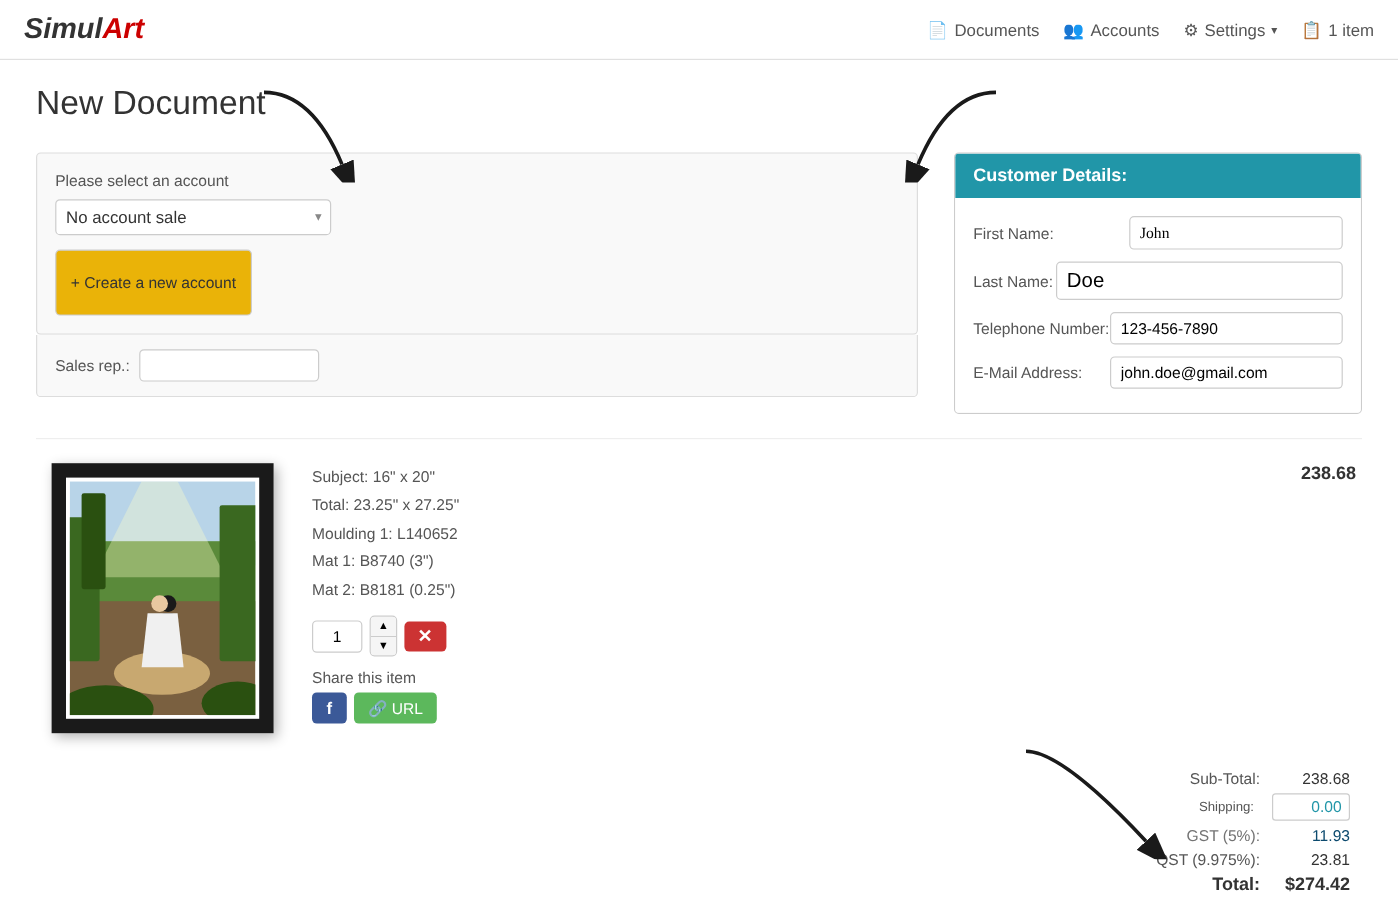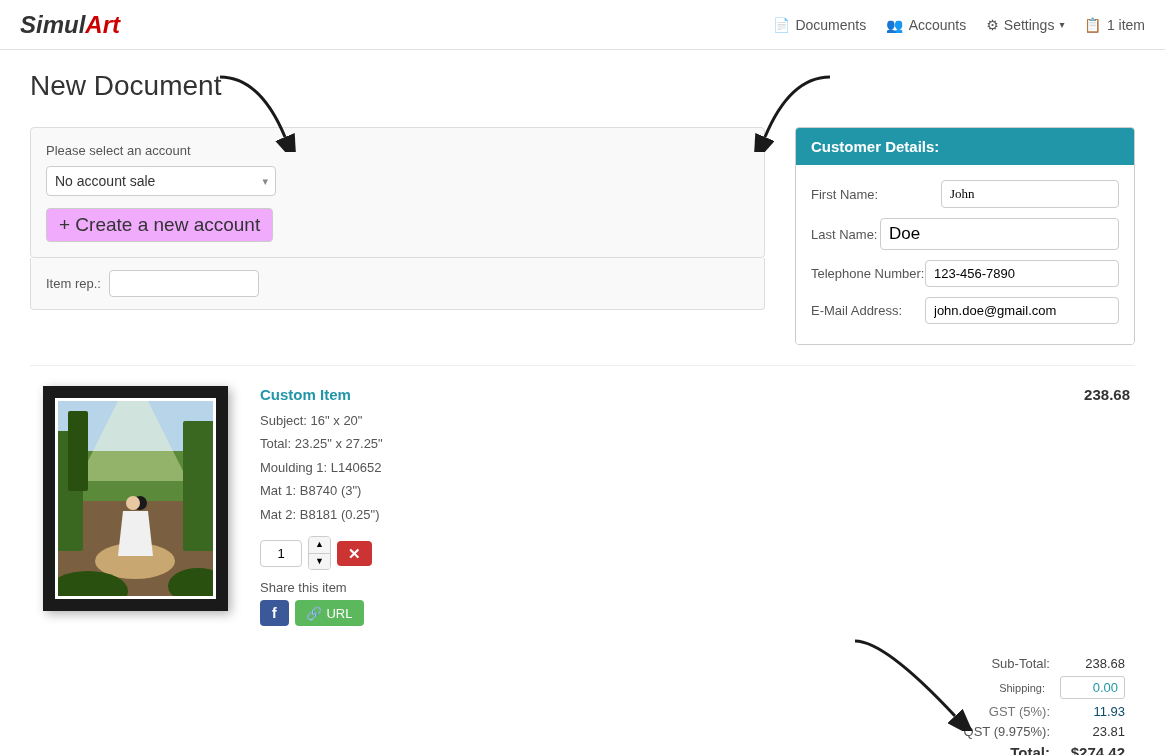--- a/index.html
+++ b/index.html
@@ -43,28 +43,28 @@
       <div style="border:1px solid #ddd; border-radius:4px; padding:15px; background:#f9f9f9; margin-bottom:0;">
         <div style="font-size:13px; color:#555; margin-bottom:8px;">Please select an account</div>
         <div style="display:flex; align-items:center; gap:8px; margin-bottom:12px;">
           <div style="position:relative; display:inline-block;">
             <select style="width:230px; padding:6px 28px 6px 8px; border:1px solid #ccc; border-radius:4px; background:#fff; font-size:14px; color:#333; appearance:none; cursor:pointer;">
               <option>No account sale</option>
             </select>
             <span style="position:absolute; right:8px; top:50%; transform:translateY(-50%); pointer-events:none; color:#888; font-size:11px;">▾</span>
           </div>
         </div>
-        <button style="padding:5px 12px; background:#f0abfc; border:1px solid #ccc; border-radius:4px; font-size:19px; color:#333; cursor:pointer;">
+        <button style="padding:19px 12px; background:#eab308; border:1px solid #ccc; border-radius:4px; font-size:13px; color:#333; cursor:pointer;">
           <span>+ Create a new account</span>
         </button>
       </div>
 
       <div style="border:1px solid #ddd; border-top:none; border-radius:0 0 4px 4px; padding:12px 15px; background:#f9f9f9;">
         <div style="display:flex; align-items:center; gap:8px;">
-          <label style="font-size:13px; color:#555;">Item rep.:</label>
+          <label style="font-size:13px; color:#555;">Sales rep.:</label>
           <input type="text" style="padding: 5px 8px; border: 1px solid rgb(204, 204, 204); border-radius: 4px; width: 150px; font-size: 13px;" value="">
         </div>
       </div>
     </div>
 
     <svg style="position:absolute; left:170px; top:-55px;" width="120" height="80" viewBox="0 0 120 80">
       <defs>
         <marker id="arrowhead1" markerWidth="10" markerHeight="7" refX="0" refY="3.5" orient="auto">
           <polygon points="0 0, 10 3.5, 0 7" fill="#1a1a1a"></polygon>
         </marker>
@@ -141,21 +141,20 @@
             </g>
 
             <ellipse cx="30" cy="190" rx="40" ry="20" fill="#2a5010"></ellipse>
             <ellipse cx="140" cy="185" rx="30" ry="18" fill="#2a5010"></ellipse>
           </svg>
         </div>
       </div>
     </div>
 
     <div style="flex:1;">
-      <div style="color:#2196a8; font-size:15px; font-weight:bold; margin-bottom:6px;">Custom Item</div>
       <div style="font-size:13px; color:#555; line-height:1.8;">Subject: 16" x 20"</div>
       <div style="font-size:13px; color:#555; line-height:1.8;">Total: 23.25" x 27.25"</div>
       <div style="font-size:13px; color:#555; line-height:1.8;">Moulding 1: L140652</div>
       <div style="font-size:13px; color:#555; line-height:1.8;">Mat 1: B8740 (3")</div>
       <div style="font-size:13px; color:#555; line-height:1.8;">Mat 2: B8181 (0.25")</div>
 
       <div style="display:flex; align-items:center; gap:6px; margin-top:10px;">
         <input type="text" value="1" style="width: 42px; padding: 5px 6px; border: 1px solid rgb(204, 204, 204); border-radius: 4px; font-size: 13px; text-align: center;">
         <div style="display:flex; flex-direction:column; border:1px solid #ccc; border-radius:4px; overflow:hidden;">
           <button style="padding:2px 6px; background:#f5f5f5; border:none; border-bottom:1px solid #ccc; cursor:pointer; font-size:9px; line-height:1.3;">▲</button>

